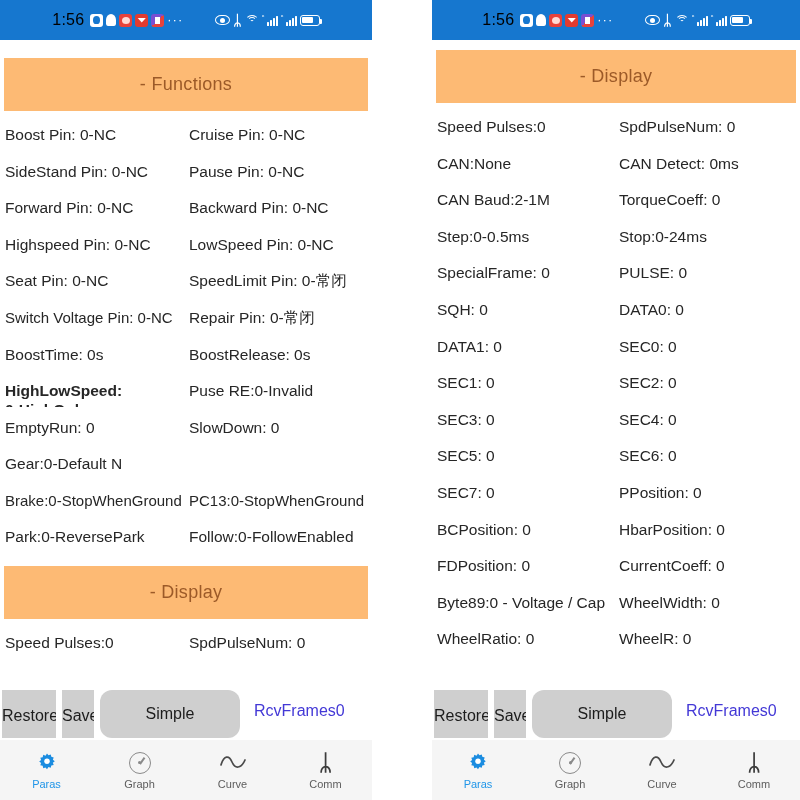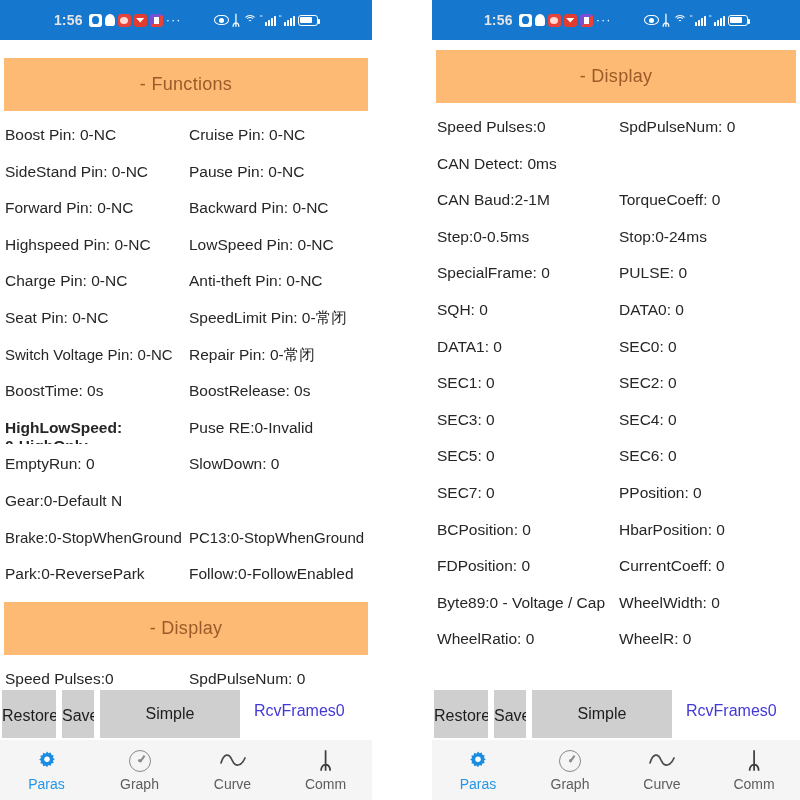--- a/index.html
+++ b/index.html
@@ -34,23 +34,23 @@
     background: #1677cf;
     display: flex;
     align-items: center;
     justify-content: center;
     gap: 5px;
     flex: 0 0 auto;
     position: relative;
     z-index: 5;
   }
   .sb-time {
-    color: #e5e5e5;
-    font-size: 14px;
-    font-weight: 700;
+    color: #000000;
+    font-size: 16px;
+    font-weight: 400;
     letter-spacing: .2px;
     margin-right: 1px;
   }
   .sb-icons-left { display: flex; align-items: center; gap: 3px; }
   .sb-gap { width: 22px; }
   .sb-icons-right { display: flex; align-items: center; gap: 3px; }
   .sb-ic { display: inline-flex; align-items: center; justify-content: center; }
 
   .ic-qq { width: 13px; height: 13px; border-radius: 3px; background: #ffffff; position: relative; }
   .ic-qq::after {
@@ -182,21 +182,21 @@
     height: 48px;
     overflow: hidden;
     line-height: 22px;
     padding-top: 4px;
     border: none;
     font-family: inherit;
     cursor: pointer;
   }
   .btn-restore { width: 54px; }
   .btn-save    { width: 32px; }
-  .btn-simple  { width: 140px; display: flex; align-items: center; justify-content: center; padding-top: 0; }
+  .btn-simple  { width: 140px; display: flex; align-items: center; justify-content: center; padding-top: 0; border-radius: 12px; }
   .rcv {
     color: #4338d6;
     font-size: 16px;
     padding: 12px 0 0 8px;
     white-space: nowrap;
     text-align: right;
   }
 
   
   .tabbar {
@@ -208,21 +208,21 @@
   }
   .tab {
     flex: 1;
     display: flex;
     flex-direction: column;
     align-items: center;
     justify-content: center;
     gap: 3px;
     cursor: pointer;
   }
-  .tab-label { font-size: 14px; color: #5d5d5d; }
+  .tab-label { font-size: 11px; color: #5d5d5d; }
   .tab.active .tab-label { color: #2196e8; }
   .tab-ico { height: 24px; display: flex; align-items: center; justify-content: center; }
 
   .gear { width: 22px; height: 22px; position: relative; }
   .gauge { width: 22px; height: 22px; border: 1.6px solid #8a8a8a; border-radius: 50%; position: relative; }
   .gauge::after {
     content:""; position:absolute; left: 9px; top: 3px;
     width: 1.6px; height: 8px; background: #8a8a8a;
     transform-origin: bottom center; transform: rotate(35deg);
   }
@@ -310,24 +310,20 @@
           <div class="cell">SideStand Pin: 0-NC</div>
           <div class="cell">Pause Pin: 0-NC</div>
         </div>
       <div class="row">
           <div class="cell">Forward Pin: 0-NC</div>
           <div class="cell">Backward Pin: 0-NC</div>
         </div>
       <div class="row">
           <div class="cell">Highspeed Pin: 0-NC</div>
           <div class="cell">LowSpeed Pin: 0-NC</div>
-        </div>
-      <div class="row">
-          <div class="cell">Charge Pin: 0-NC</div>
-          <div class="cell">Anti-theft Pin: 0-NC</div>
         </div>
       <div class="row">
           <div class="cell">Seat Pin: 0-NC</div>
           <div class="cell">SpeedLimit Pin: 0-常闭</div>
         </div>
       <div class="row">
           <div class="cell small">Switch Voltage Pin: 0-NC</div>
           <div class="cell">Repair Pin: 0-常闭</div>
         </div>
       <div class="row">
@@ -464,20 +460,21 @@
     </div>
 
     <div class="content">
       <div class="section-header">- Display</div>
 
       <div class="row">
           <div class="cell">Speed Pulses:0</div>
           <div class="cell">SpdPulseNum:  0</div>
         </div>
       <div class="row">
+          <div class="cell">CAN:None</div>
           <div class="cell">CAN Detect:  0ms</div>
         </div>
       <div class="row">
           <div class="cell">CAN Baud:2-1M</div>
           <div class="cell">TorqueCoeff:  0</div>
         </div>
       <div class="row">
           <div class="cell">Step:0-0.5ms</div>
           <div class="cell">Stop:0-24ms</div>
         </div>

